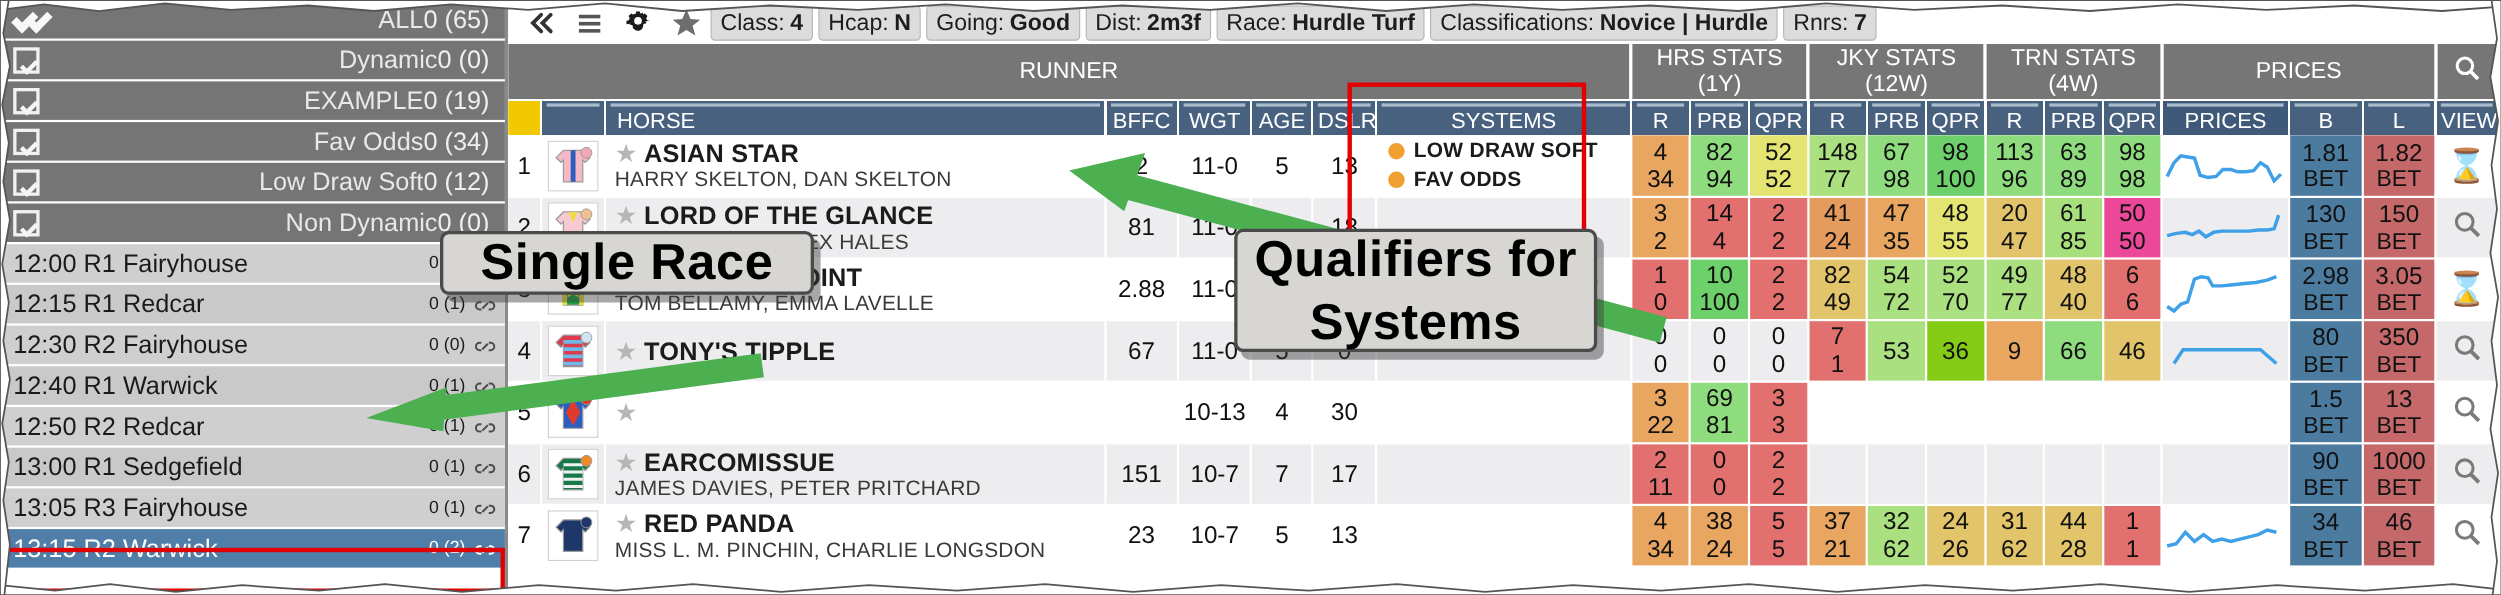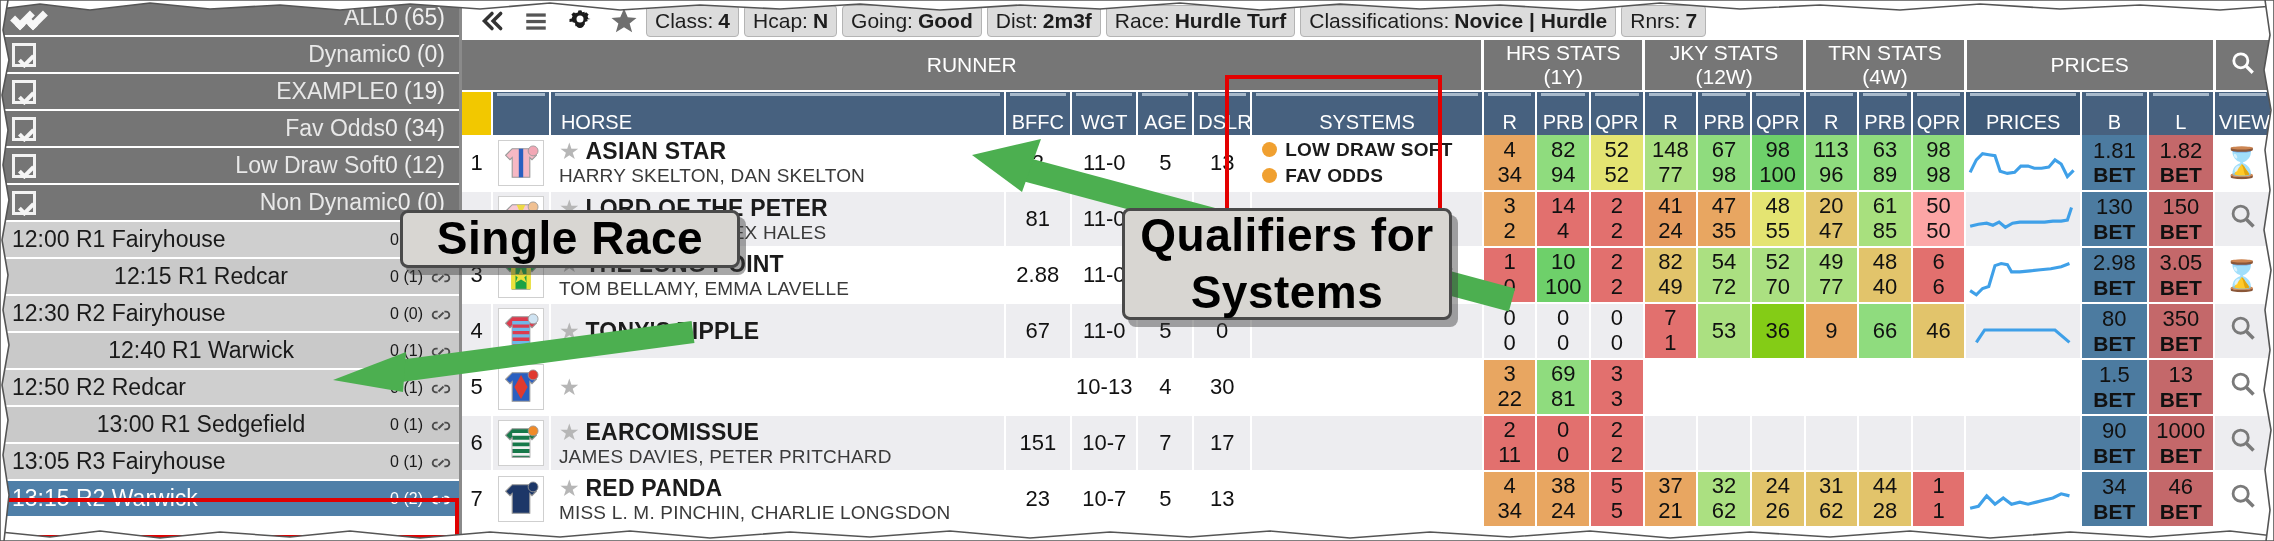--- a/index.html
+++ b/index.html
@@ -31,21 +31,21 @@
   .filter-row .dblchk:before, .filter-row .dblchk:after {
       content:""; position:absolute; top:6px; width:14px; height:7px;
       border-left:7px solid #f7f7f7; border-bottom:7px solid #f7f7f7; transform:rotate(-45deg); }
   .filter-row .dblchk:before { left:0; }
   .filter-row .dblchk:after { left:13px; }
   .f-label { flex:1; white-space:nowrap;text-align:right; }
   .f-count { font-size:23px; color:#efefef; padding-right:4px; }
 
   .race-row { height:35px; margin-bottom:2px; background:#cfcfcf; color:#1a1a1a;
               display:flex; align-items:center; padding:0 8px 0 12px; font-size:23px; }
-  .race-row.alt { background:#c9c9c9;text-align:center; }
+  .race-row.alt { background:#c9c9c9; }
   .race-row .r-label { flex:1; white-space:nowrap; }
   .race-row .r-count { font-size:16px; margin-right:8px; }
   .link-ic { width:20px; height:20px; flex:0 0 20px; }
   .race-row.selected { background:#4f7fa8; color:#fff; }
   .sel-wrap { position:absolute; left:0; right:0; bottom:2px; border:4px solid #e00000; }
 
   
   .main { flex:1; position:relative; background:#fff; height:541px; overflow:hidden; }
 
   .toolbar { height:40px; display:flex; align-items:center; padding:2px 0 0 8px; gap:0; }
@@ -55,21 +55,21 @@
           display:flex; align-items:center; padding:0 8px; margin-right:5px;
           font-size:21px; color:#1d1d1d; white-space:nowrap; }
   .chip b { font-weight:bold; margin-left:5px; }
 
   table.grid { border-collapse:collapse; table-layout:fixed; width:1808px; }
   .grp-hdr td { background:#767676; color:#fff; font-size:21px; text-align:center;
                 height:30px; border-right:3px solid #fff; font-weight:normal; }
   .col-hdr td { background:#47617f; color:#fff; font-size:20px; text-align:center;
                 height:32px; border-right:2px solid #fff; border-top:2px solid #fff;
                 position:relative; }
-  .col-hdr td .cap { display:block; border-top:3px solid #a9bacb; margin:0 3px; padding-top:15px; }
+  .col-hdr td .cap { display:block; border-top:3px solid #a9bacb; margin:0 3px; padding-top:2px; }
   .col-hdr td.horse-h .cap { text-align:left; padding-left:6px; }
   .col-hdr td.numcol { background:#3f5a78; }
 
   td.c { text-align:center; vertical-align:middle; font-size:22px; color:#111;
          border-right:2px solid #fff; border-bottom:2px solid #fff; height:56px; }
   tr.r-even td.c { background:#ffffff; }
   tr.r-odd  td.c { background:#ededf0; }
 
   .hname { font-size:23px; font-weight:bold; color:#1b1b1b; letter-spacing:0.2px; }
   .conn  { font-size:19px; color:#3a3a3a; letter-spacing:0.2px; }
@@ -83,21 +83,21 @@
   .dot { width:15px; height:15px; border-radius:50%; background:#f0a030; margin-right:8px; flex:0 0 15px; }
   td.syscell { text-align:left; padding-left:10px; }
 
   .statcell { font-size:21px; line-height:1.12; }
   .sc-top, .sc-bot { display:block; }
 
   .pricecell { padding:0; }
   .spark { display:block; width:100%; height:52px; }
 
   .bet { font-size:21px; line-height:1.1; color:#111; }
-  .bet b { display:block; font-size:21px; font-weight:bold; }
+  .bet b { display:block; font-size:21px; font-weight:normal; }
   td.bcol { background:#4c7ba0 !important; }
   td.lcol { background:#c4686a !important; }
 
   .hourglass { color:#f0962a; font-size:30px; }
 
   
   .sys-outline { position:absolute; border:4px solid #e40000; pointer-events:none; }
 
   .callout { position:absolute; background:#d8d6d2; border:3px solid #4a4a4a;
              border-radius:8px; box-shadow:6px 7px 0 rgba(60,60,60,.45);
@@ -453,21 +453,21 @@
       <tr class="r-odd">
         <td class="c">2</td>
         <td class="c">
           <svg class="silk" viewBox="0 0 40 40">
                 <path d="M12 7h16l6 6-4 4-2-2v18H12V15l-2 2-4-4z" fill="#f6c9d3" stroke="#999" stroke-width="1"></path>
                 <path d="M16 7l4 9 4-9z" fill="#eeda45"></path>
                 <circle cx="31" cy="9" r="4.5" fill="#f0c091" stroke="#999" stroke-width=".8"></circle>
               </svg>
         </td>
         <td class="c horsecell">
-          <div><span class="star">★</span><span class="hname">LORD OF THE PETER</span></div>
+          <div><span class="star">★</span><span class="hname">LORD OF THE GLANCE</span></div>
           <div class="conn">MR B. CARVER, ALEX HALES</div>
         </td>
         <td class="c">81</td>
         <td class="c">11-0</td>
         <td class="c">5</td>
         <td class="c">18</td>
         <td class="c syscell"></td>
         <td class="c statcell" style="background:#e8a661">
               <span class="sc-top">3</span>
               <span class="sc-bot">2</span>
@@ -493,21 +493,21 @@
               <span class="sc-bot">55</span>
             </td>
         <td class="c statcell" style="background:#e2c46b">
               <span class="sc-top">20</span>
               <span class="sc-bot">47</span>
             </td>
         <td class="c statcell" style="background:#a8e07e">
               <span class="sc-top">61</span>
               <span class="sc-bot">85</span>
             </td>
-        <td class="c statcell" style="background:#fca5a5">
+        <td class="c statcell" style="background:#ec4899">
               <span class="sc-top">50</span>
               <span class="sc-bot">50</span>
             </td>
         <td class="c pricecell">
           <svg class="spark" viewBox="0 0 110 50" preserveAspectRatio="none">
                 <polyline points="4,32 12,30 20,29 26,31 32,28 38,33 45,29 52,28 60,28 68,28 76,28 84,27 92,27 98,26 102,14" fill="none" stroke="#3fa0e8" stroke-width="3"></polyline>
               </svg>
         </td>
         <td class="c bcol bet"><span>130</span><b>BET</b></td>
         <td class="c lcol bet"><span>150</span><b>BET</b></td>

